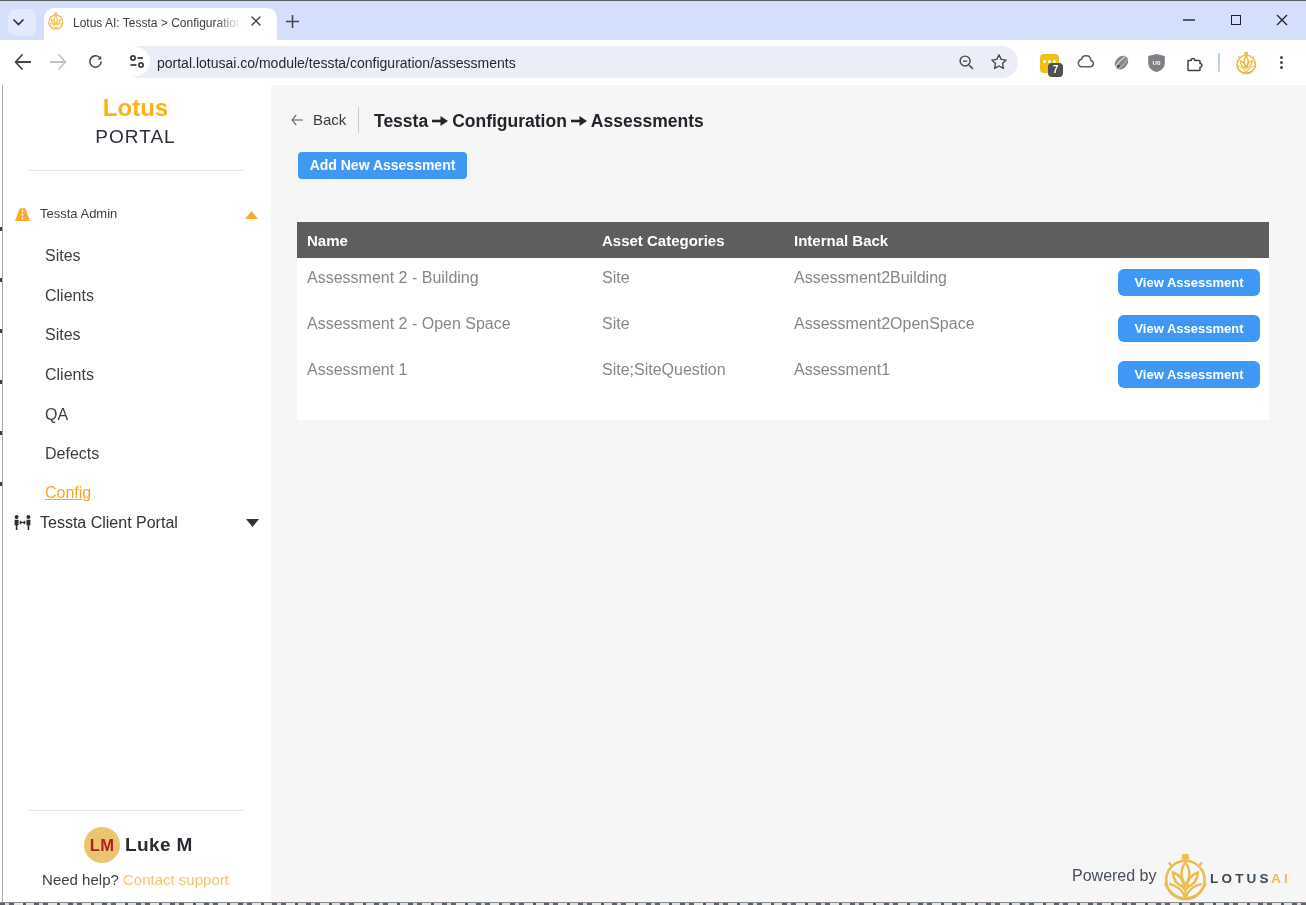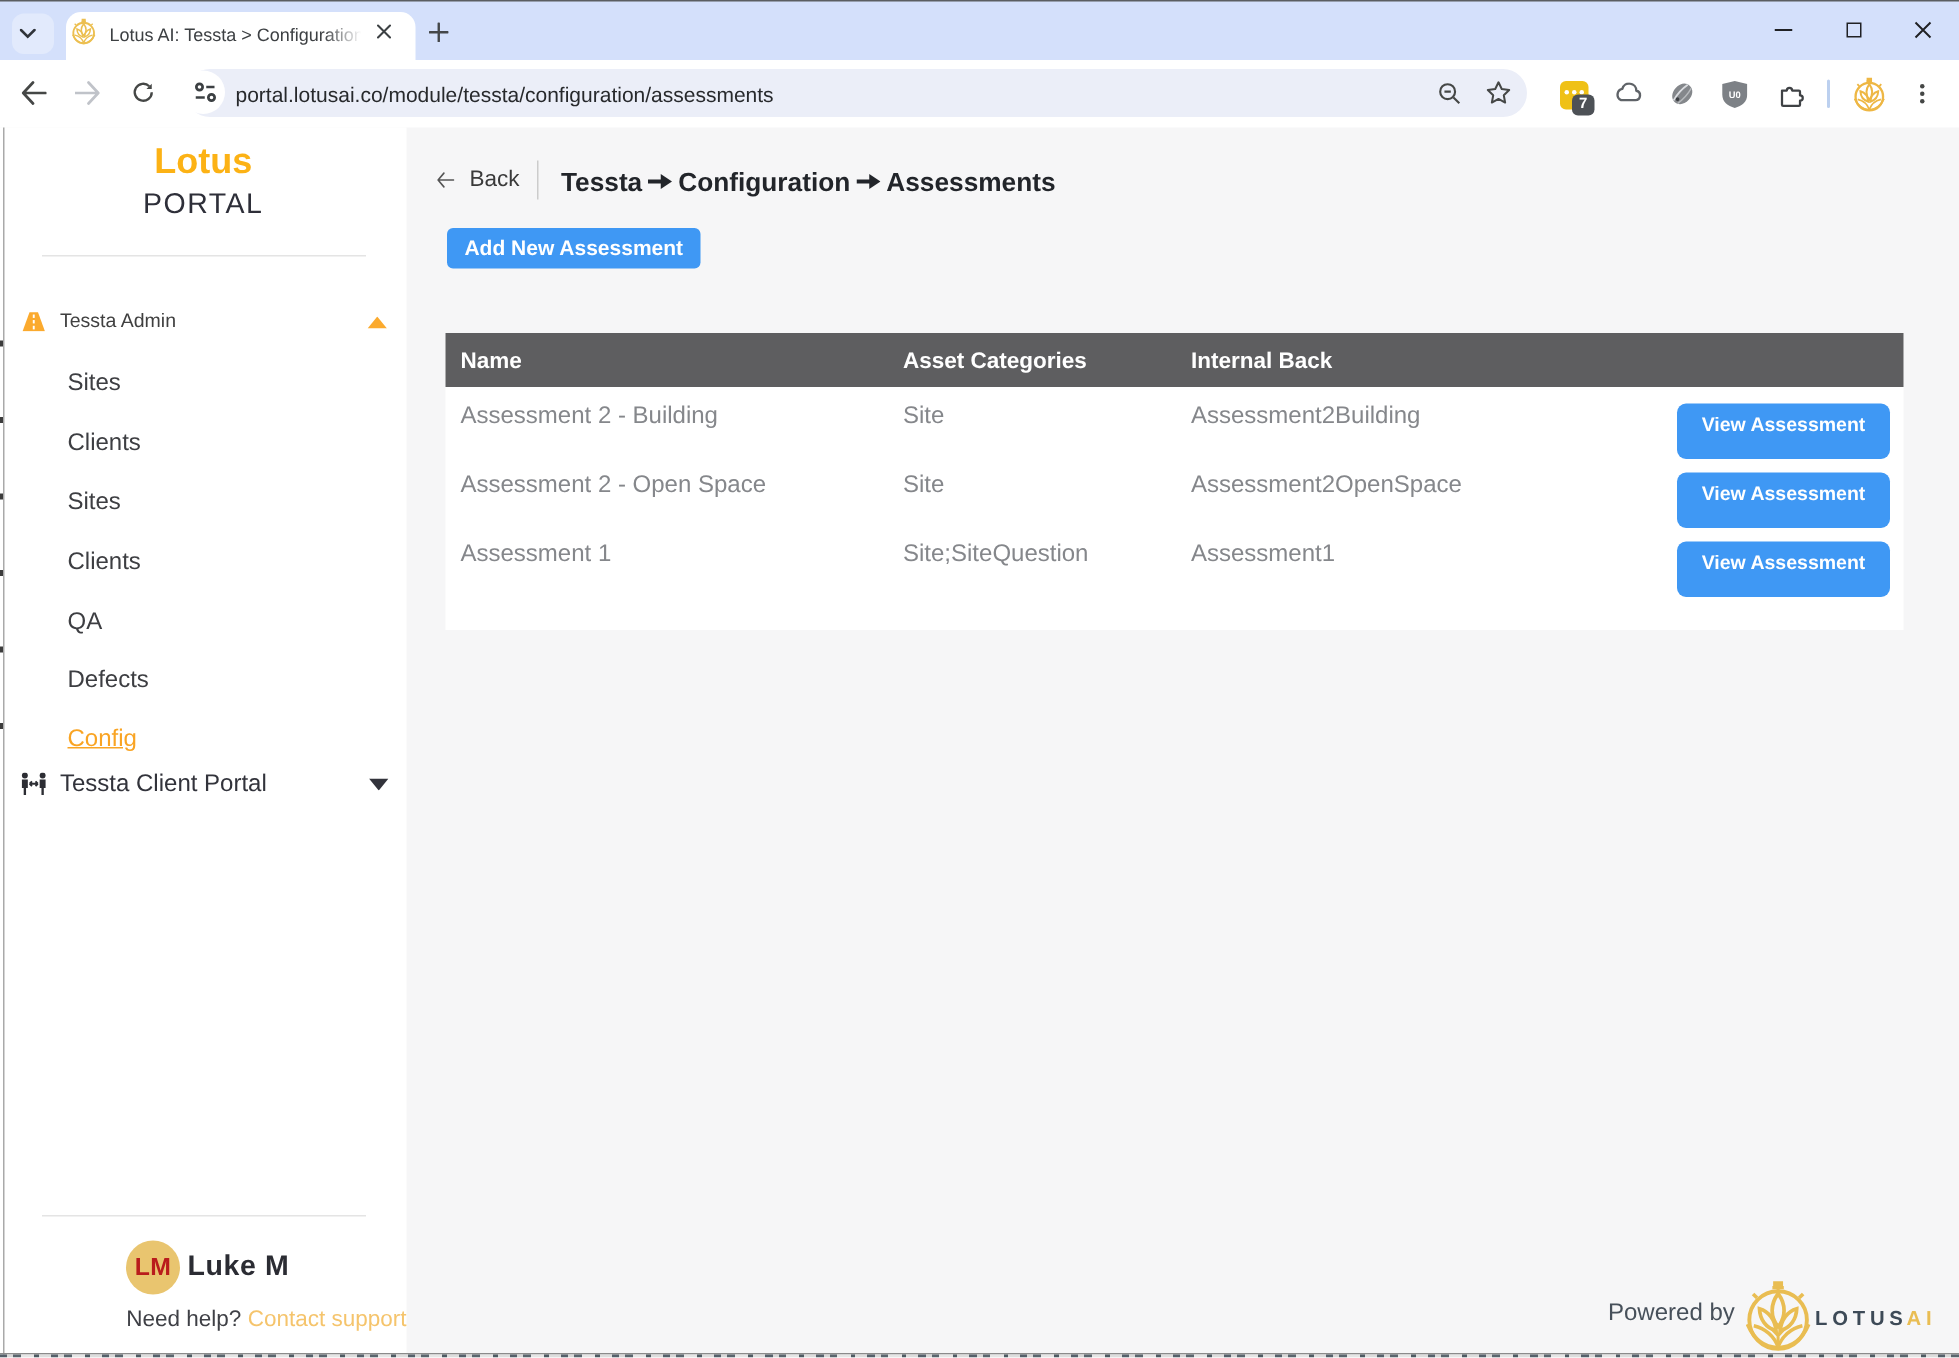--- a/index.html
+++ b/index.html
@@ -19,33 +19,33 @@
 #leftedge{left:2px;top:85px;width:1px;height:818px;background:#a9a9a9;}
 #lotus-t{left:0;top:94px;width:271px;text-align:center;font-size:24px;font-weight:bold;color:#fcb215;}
 #portal-t{left:0;top:126px;width:271px;text-align:center;font-size:19px;color:#2e2f39;letter-spacing:1px;}
 .sdiv{left:28px;width:216px;height:1px;background:#e4e4e4;}
 #admin{left:40px;top:206px;font-size:13px;color:#404040;}
 .mitem{left:45px;font-size:16px;color:#3d3e42;}
 #cfg{left:45px;top:484px;font-size:16px;color:#f9a423;text-decoration:underline;}
 #tcp{left:40px;top:514px;font-size:16px;color:#32333b;}
 #avatar{left:84px;top:827px;width:36px;height:36px;border-radius:50%;background:#e9c56f;color:#b91c1c;font-weight:bold;font-size:16.5px;text-align:center;line-height:36px;letter-spacing:.3px;}
 #lukem{left:125px;top:834px;font-size:19px;font-weight:bold;color:#2b2c33;letter-spacing:.4px;}
-#help{left:0;top:871px;width:271px;text-align:right;font-size:15px;color:#3f4046;}
+#help{left:0;top:871px;width:271px;text-align:center;font-size:15px;color:#3f4046;}
 #help a{color:#f5c46c;text-decoration:none;}
 
 #back{left:313px;top:111px;font-size:15px;color:#3a3a3a;text-align:right;}
 #bsep{left:358px;top:107px;width:1px;height:26px;background:#ccc;}
 #crumb{left:374px;top:111px;font-size:17.5px;font-weight:bold;color:#22252a;letter-spacing:0;}
 #crumb svg{margin:0 4px;}
 #addbtn{left:298px;top:152px;width:169px;height:27px;background:#3f98f4;border-radius:4px;color:#fff;font-weight:bold;font-size:14px;text-align:center;line-height:27px;}
 #card{left:297px;top:222px;width:972px;height:198px;background:#fff;}
 #thead{left:297px;top:222px;width:972px;height:36px;background:#5e5e60;}
 .th{top:232px;font-size:15px;font-weight:bold;color:#fff;}
 .td{font-size:16px;color:#85878b;}
-.viewbtn{left:1118px;width:142px;height:37px;background:#3f98f4;border-radius:6px;color:#fff;font-weight:bold;font-size:13px;text-align:center;line-height:27px;}
+.viewbtn{left:1118px;width:142px;height:27px;background:#3f98f4;border-radius:6px;color:#fff;font-weight:bold;font-size:13px;text-align:center;line-height:27px;}
 #powered{left:1072px;top:867px;font-size:16px;color:#47505a;}
 #lotustxt{left:1210px;top:871px;font-size:13.5px;font-weight:bold;color:#3d4a57;letter-spacing:3.2px;}
 #aitxt{left:1271px;top:871px;font-size:13.5px;font-weight:bold;color:#e9bd53;letter-spacing:3.2px;}
 #bottomline{left:0;top:902px;width:1306px;height:1px;background:#8b8b8b;}
 #bottomdash{left:0;top:903px;width:1306px;height:2px;background:repeating-linear-gradient(90deg,#55606a 0 5px,#d8d8d8 5px 9px,#5a656d 9px 14px,#e6e6e6 14px 23px,#4e5a62 23px 26px,#dddddd 26px 34px);}
 </style>
 </head>
 <body>
 <div class="abs" id="tabstrip"></div>
 <div class="abs" id="chev"></div>

